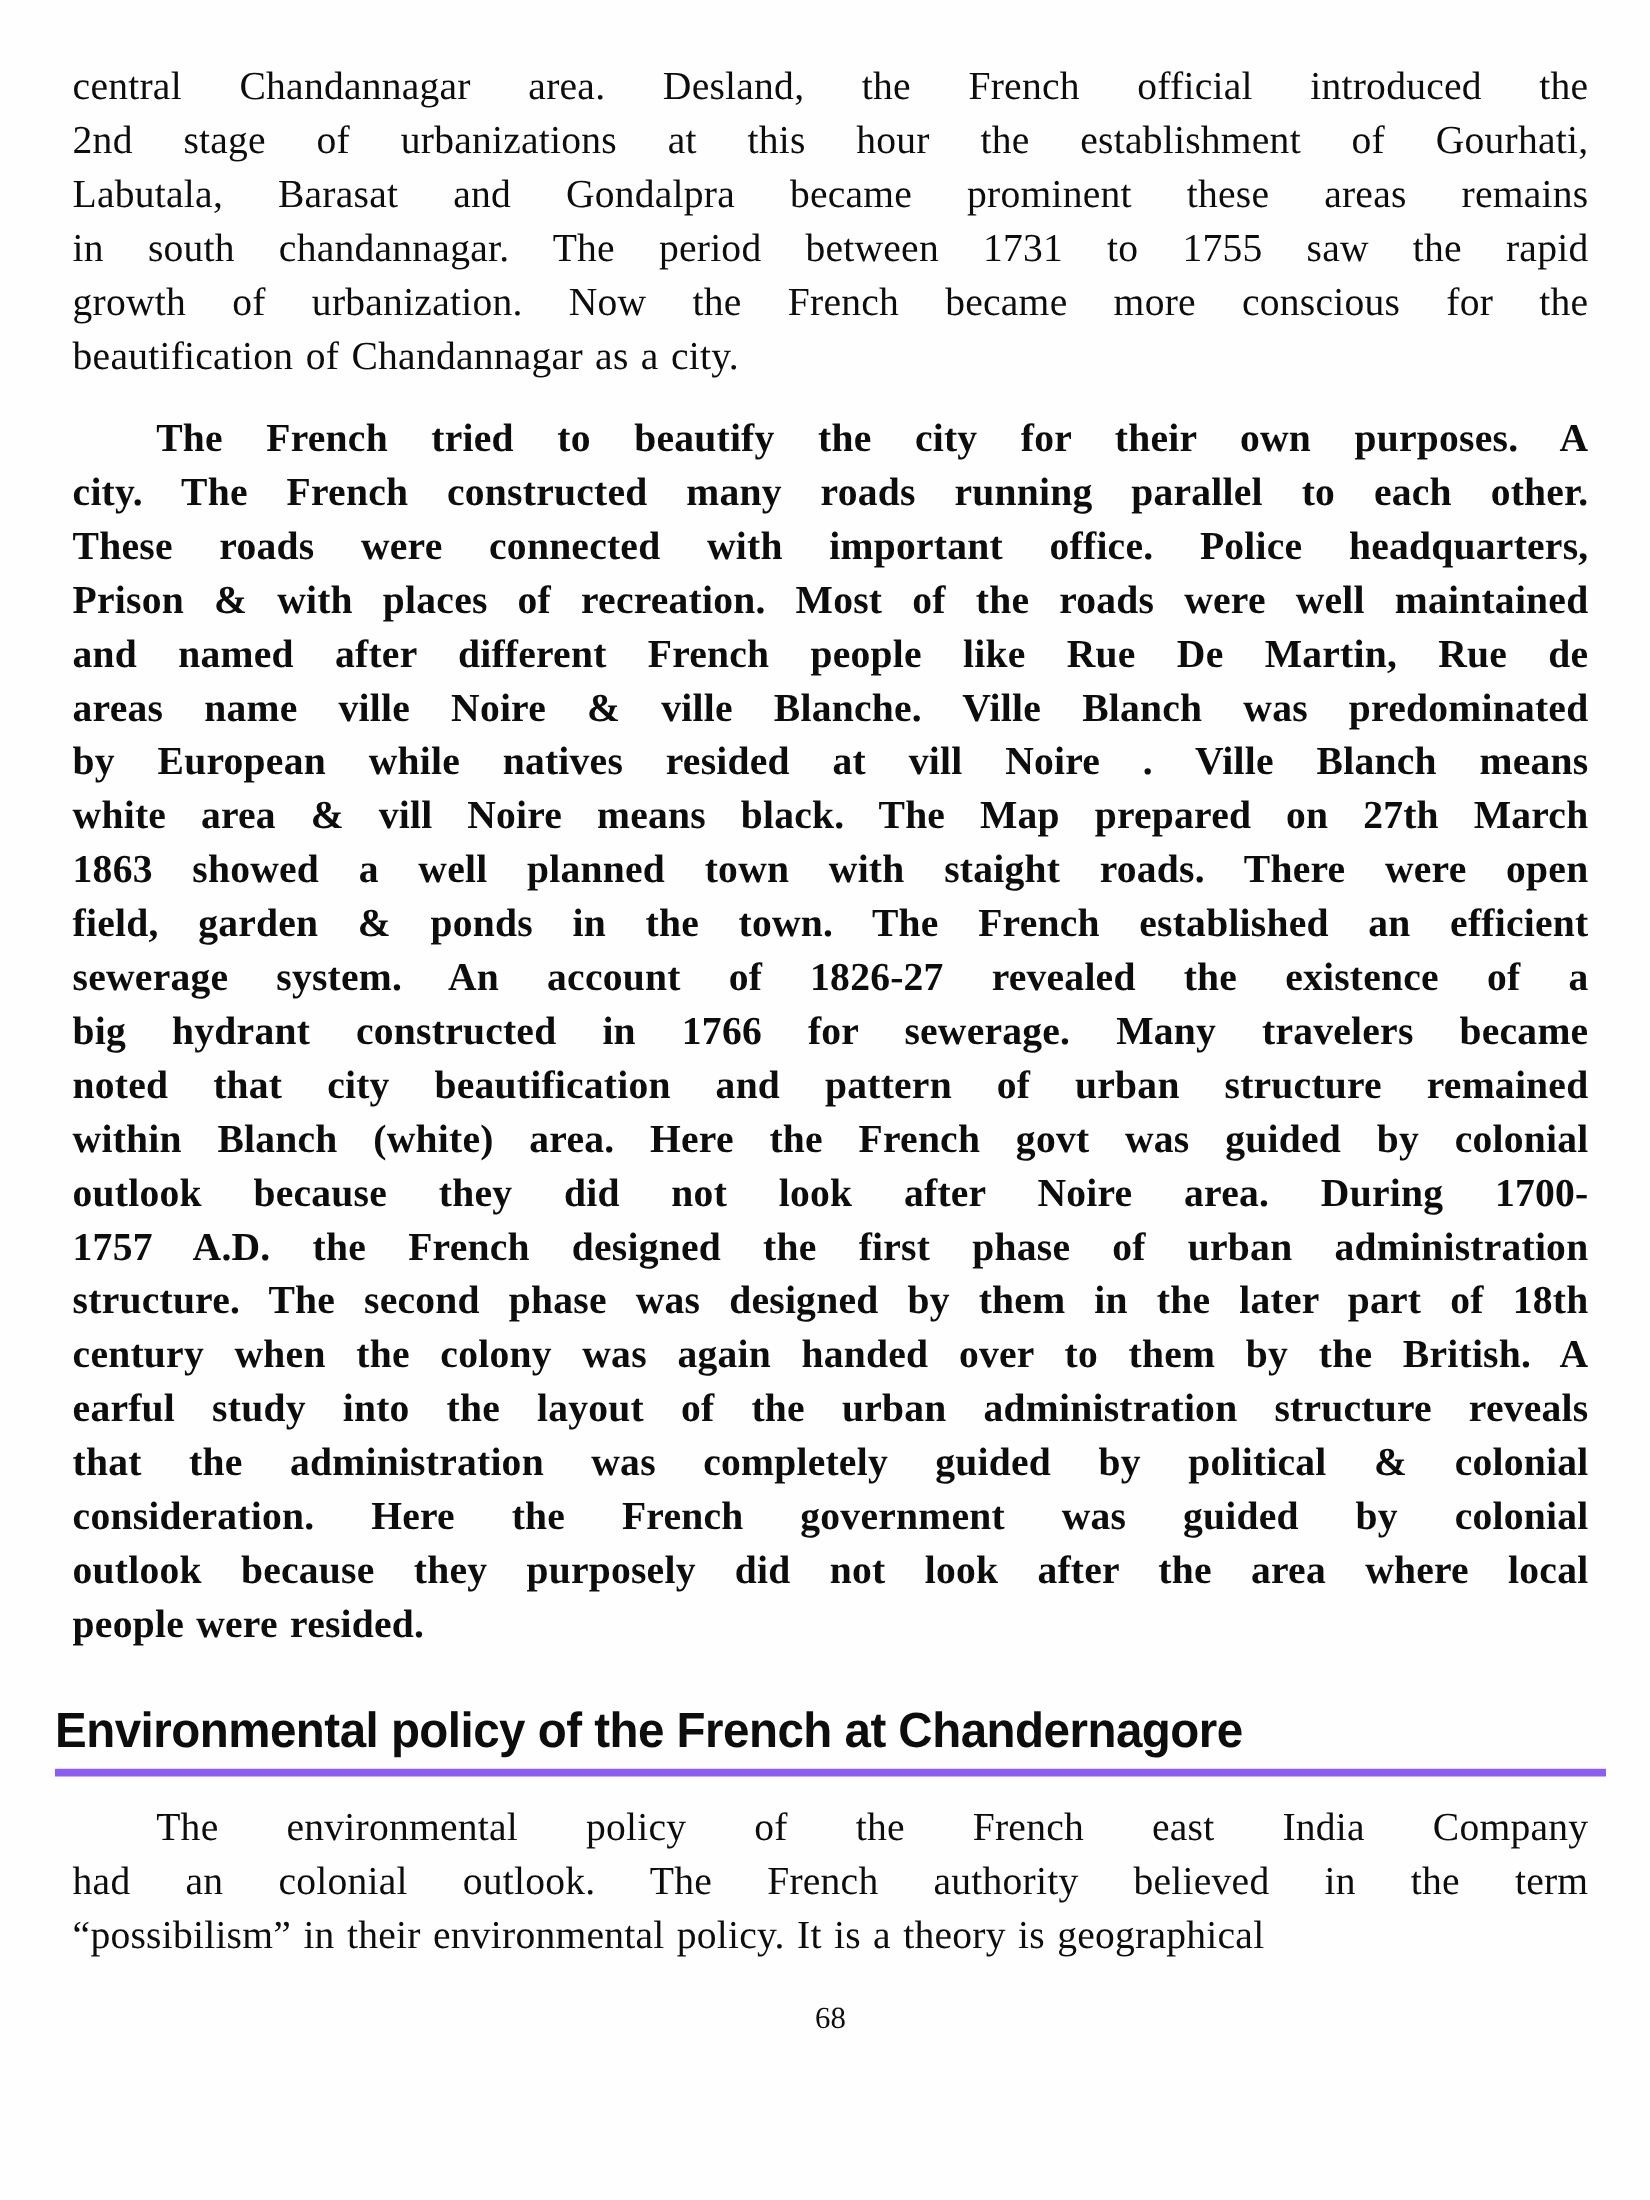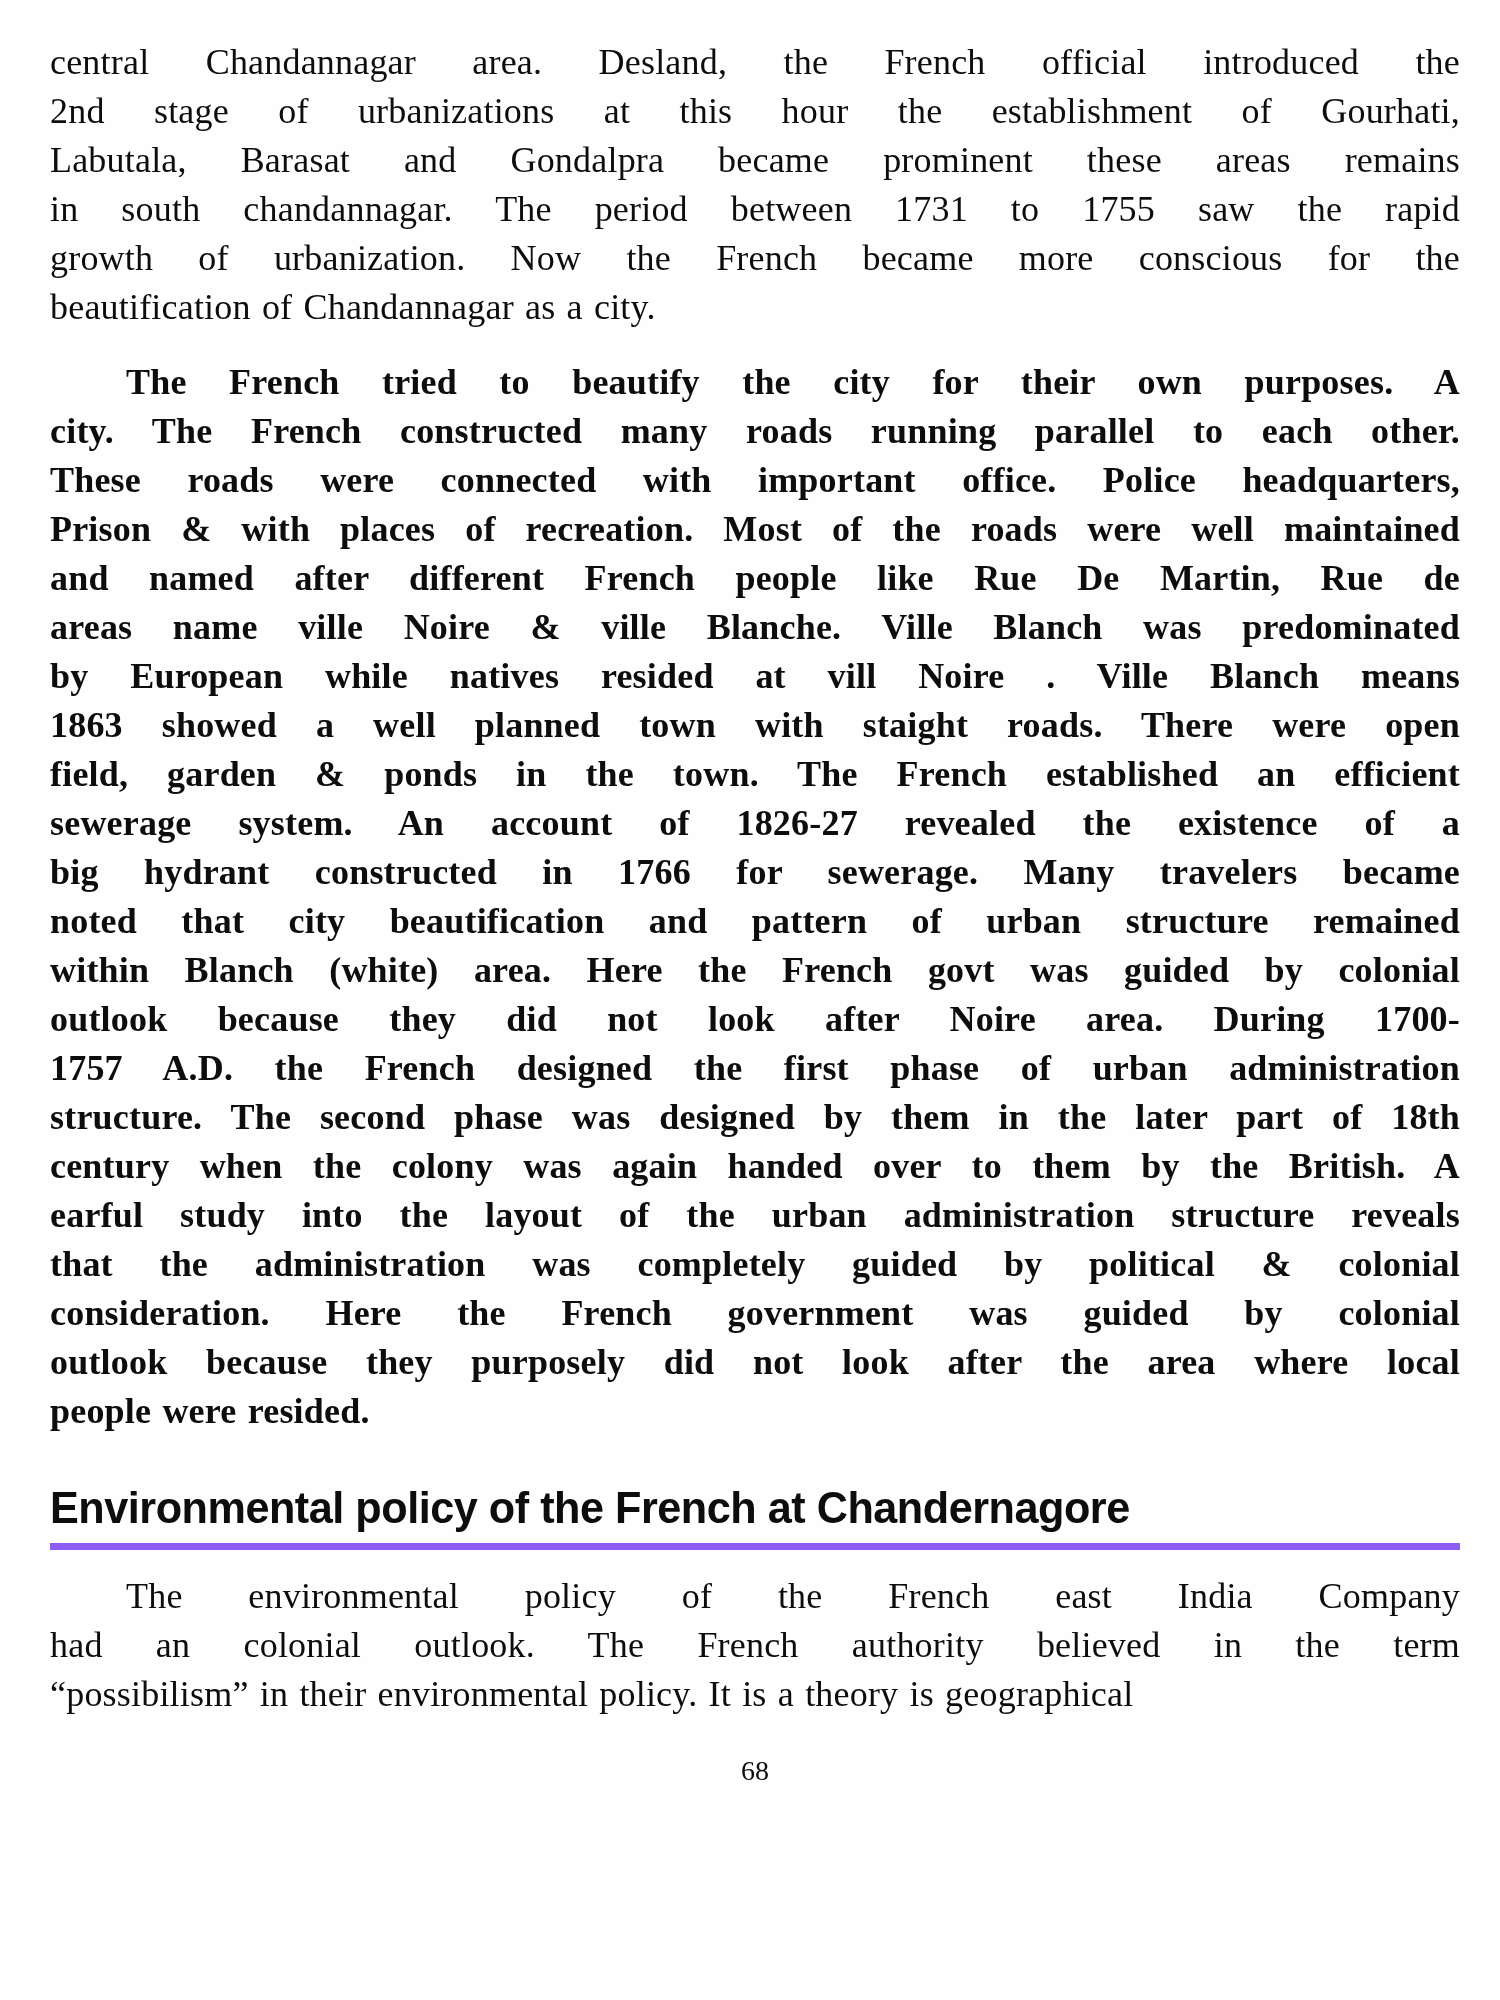--- a/index.html
+++ b/index.html
@@ -16,21 +16,21 @@
     color: #0d0d0d;
     font-family: "Liberation Serif", "DejaVu Serif", serif;
     overflow: hidden;
     box-sizing: border-box;
     padding: 38px 40px 0 50px;
   }
   .body-text {
     width: 1410px;
   }
   .paragraph {
-    margin: 0;
+    margin: 16px;
   }
   .paragraph + .paragraph {
     margin-top: 26px;
     font-weight: bold;
   }
   .line {
     font-size: 36px;
     line-height: 49px;
     text-align: justify;
     text-align-last: justify;
@@ -87,20 +87,21 @@
         <div class="line last">beautification of Chandannagar as a city.</div>
       </div>
       <div class="paragraph">
         <div class="line indent">The French tried to beautify the city for their own purposes. A</div>
         <div class="line">city. The French constructed many roads running parallel to each other.</div>
         <div class="line">These roads were connected with important office. Police headquarters,</div>
         <div class="line">Prison &amp; with places of recreation. Most of the roads were well maintained</div>
         <div class="line">and named after different French people like Rue De Martin, Rue de</div>
         <div class="line">areas name ville Noire &amp; ville Blanche. Ville Blanch was predominated</div>
         <div class="line">by European while natives resided at vill Noire . Ville Blanch means</div>
+        <div class="line">white area &amp; vill Noire means black. The Map prepared on 27th March</div>
         <div class="line">1863 showed a well planned town with staight roads. There were open</div>
         <div class="line">field, garden &amp; ponds in the town. The French established an efficient</div>
         <div class="line">sewerage system. An account of 1826-27 revealed the existence of a</div>
         <div class="line">big hydrant constructed in 1766 for sewerage. Many travelers became</div>
         <div class="line">noted that city beautification and pattern of urban structure remained</div>
         <div class="line">within Blanch (white) area. Here the French govt was guided by colonial</div>
         <div class="line">outlook because they did not look after Noire area. During 1700-</div>
         <div class="line">1757 A.D. the French designed the first phase of urban administration</div>
         <div class="line">structure. The second phase was designed by them in the later part of 18th</div>
         <div class="line">century when the colony was again handed over to them by the British. A</div>

